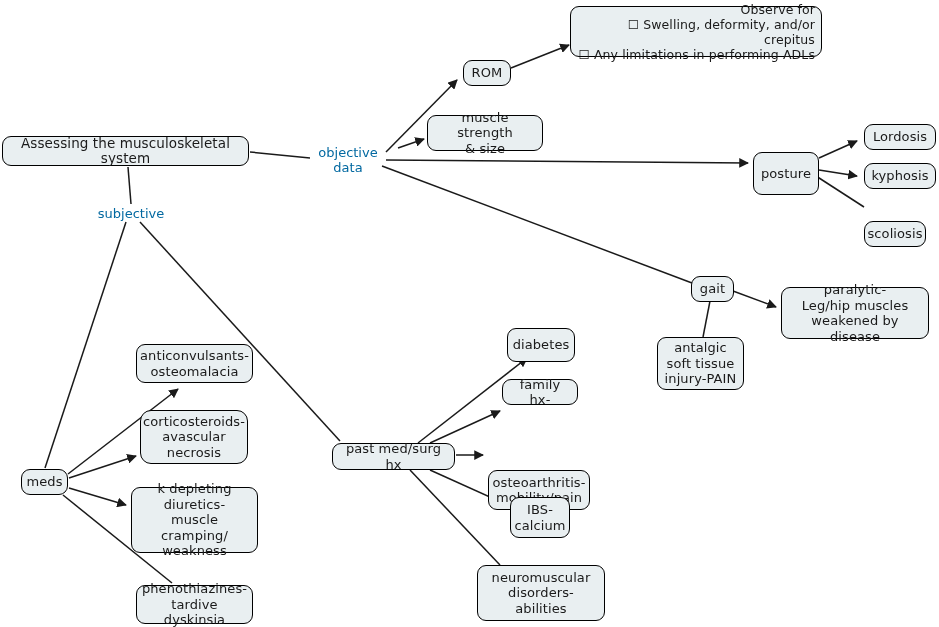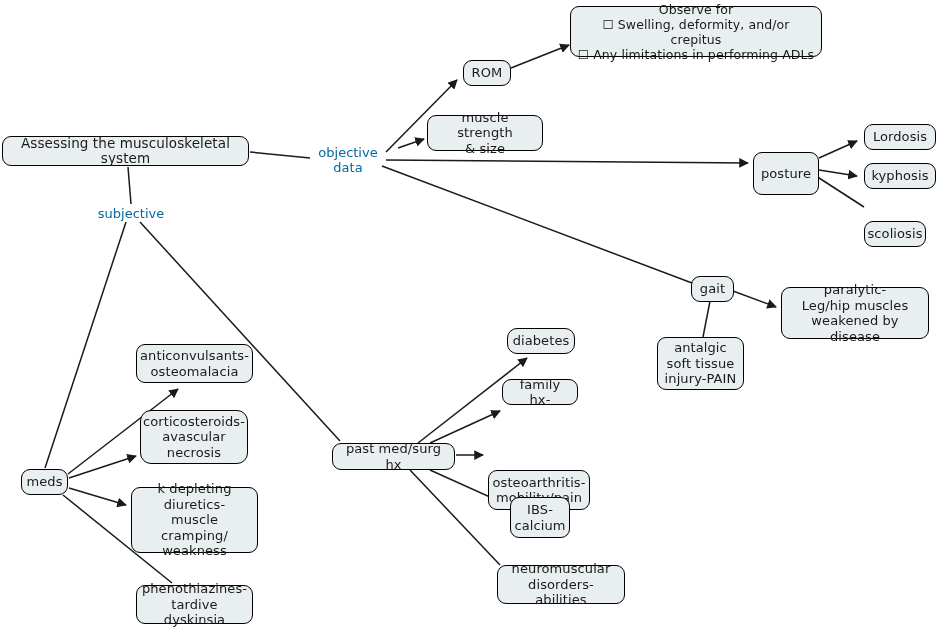--- a/index.html
+++ b/index.html
@@ -121,21 +121,21 @@
   </svg>
 
   <div class="node" style="left:2px; top:136px; width:247px; height:30px; font-size:13.5px;">Assessing the musculoskeletal system</div>
 
   <div class="linklabel" style="left:308px; top:151px; width:80px; height:17px;">objective data</div>
 
   <div class="linklabel" style="left:98px; top:205px; width:66px; height:17px;">subjective</div>
 
   <div class="node" style="left:463px; top:60px; width:48px; height:26px;">ROM</div>
 
-  <div class="node" style="left:570px; top:6px; width:252px; height:51px; font-size:12.5px; line-height:15px;">Observe for
+  <div class="node" style="left:570px; top:6px; width:252px; height:51px; font-size:12.5px; line-height:15px;text-align:right;">Observe for
 ☐ Swelling, deformity, and/or crepitus
 ☐ Any limitations in performing ADLs</div>
 
   <div class="node" style="left:427px; top:115px; width:116px; height:36px;">muscle strength
 &amp; size</div>
 
   <div class="node" style="left:753px; top:152px; width:66px; height:43px;">posture</div>
 
   <div class="node" style="left:864px; top:124px; width:72px; height:26px;">Lordosis</div>
 
@@ -165,26 +165,26 @@
   <div class="node" style="left:131px; top:487px; width:127px; height:66px;">k depleting
 diuretics-
 muscle cramping/
 weakness</div>
 
   <div class="node" style="left:136px; top:585px; width:117px; height:39px;">phenothiazines-
 tardive dyskinsia</div>
 
   <div class="node" style="left:332px; top:443px; width:123px; height:27px;">past med/surg hx</div>
 
-  <div class="node" style="left:507px; top:328px; width:68px; height:26px;border-radius:10px;">diabetes</div>
+  <div class="node" style="left:507px; top:328px; width:68px; height:34px;">diabetes</div>
 
   <div class="node" style="left:502px; top:379px; width:76px; height:26px;">family hx-</div>
 
   <div class="node" style="left:488px; top:430px; width:102px; height:40px;margin-top:40px;">osteoarthritis-
 mobility/pain</div>
 
   <div class="node" style="left:510px; top:497px; width:60px; height:41px;">IBS-
 calcium</div>
 
-  <div class="node" style="left:497px; top:565px; width:128px; height:39px;">neuromuscular
+  <div class="node" style="left:477px; top:565px; width:128px; height:56px;">neuromuscular
 disorders-abilities</div>
 
 </div>
 
 </body></html>

